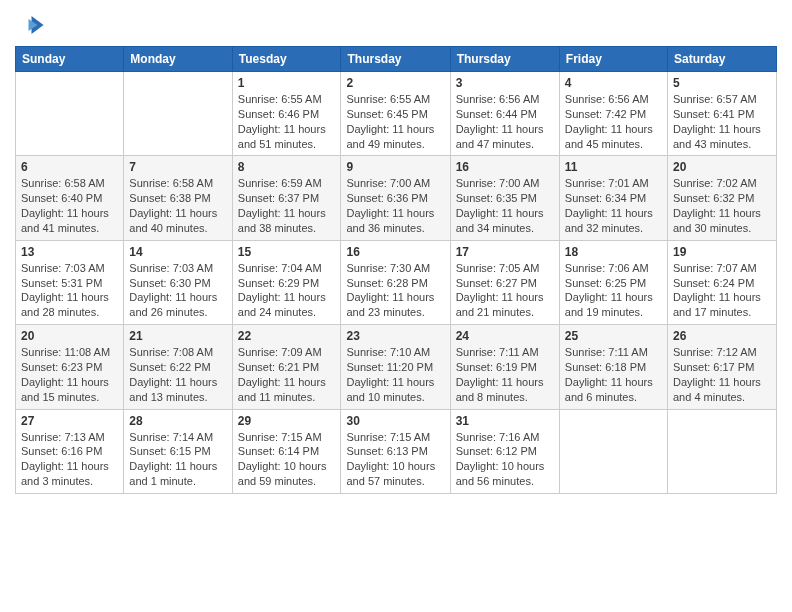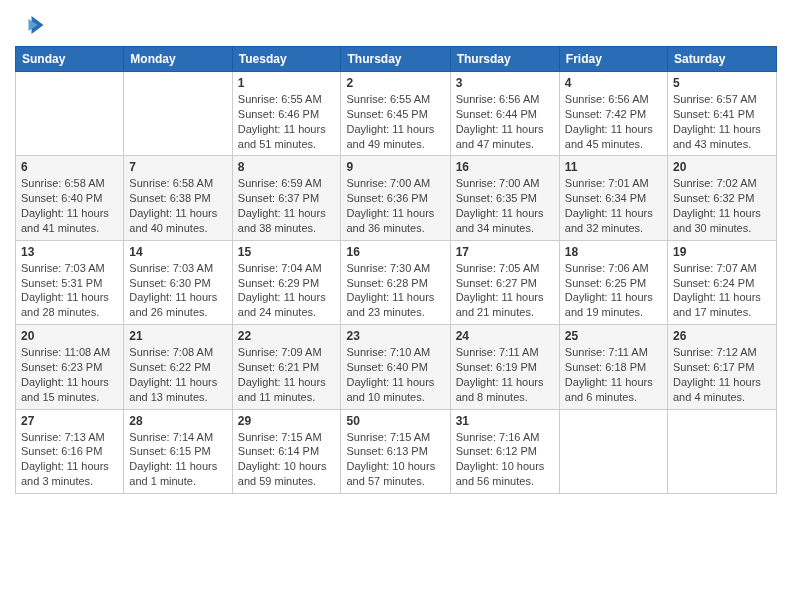--- a/index.html
+++ b/index.html
@@ -270,21 +270,21 @@
           </td>
           <td>
             <span class="day-number">22</span>
             <div class="day-info">Sunrise: 7:09 AM
 Sunset: 6:21 PM
 Daylight: 11 hours and 11 minutes.</div>
           </td>
           <td>
             <span class="day-number">23</span>
             <div class="day-info">Sunrise: 7:10 AM
-Sunset: 6:40 PM
+Sunset: 11:20 PM
 Daylight: 11 hours and 10 minutes.</div>
           </td>
           <td>
             <span class="day-number">24</span>
             <div class="day-info">Sunrise: 7:11 AM
 Sunset: 6:19 PM
 Daylight: 11 hours and 8 minutes.</div>
           </td>
           <td>
             <span class="day-number">25</span>
@@ -312,21 +312,21 @@
 Sunset: 6:15 PM
 Daylight: 11 hours and 1 minute.</div>
           </td>
           <td>
             <span class="day-number">29</span>
             <div class="day-info">Sunrise: 7:15 AM
 Sunset: 6:14 PM
 Daylight: 10 hours and 59 minutes.</div>
           </td>
           <td>
-            <span class="day-number">50</span>
+            <span class="day-number">30</span>
             <div class="day-info">Sunrise: 7:15 AM
 Sunset: 6:13 PM
 Daylight: 10 hours and 57 minutes.</div>
           </td>
           <td>
             <span class="day-number">31</span>
             <div class="day-info">Sunrise: 7:16 AM
 Sunset: 6:12 PM
 Daylight: 10 hours and 56 minutes.</div>
           </td>

